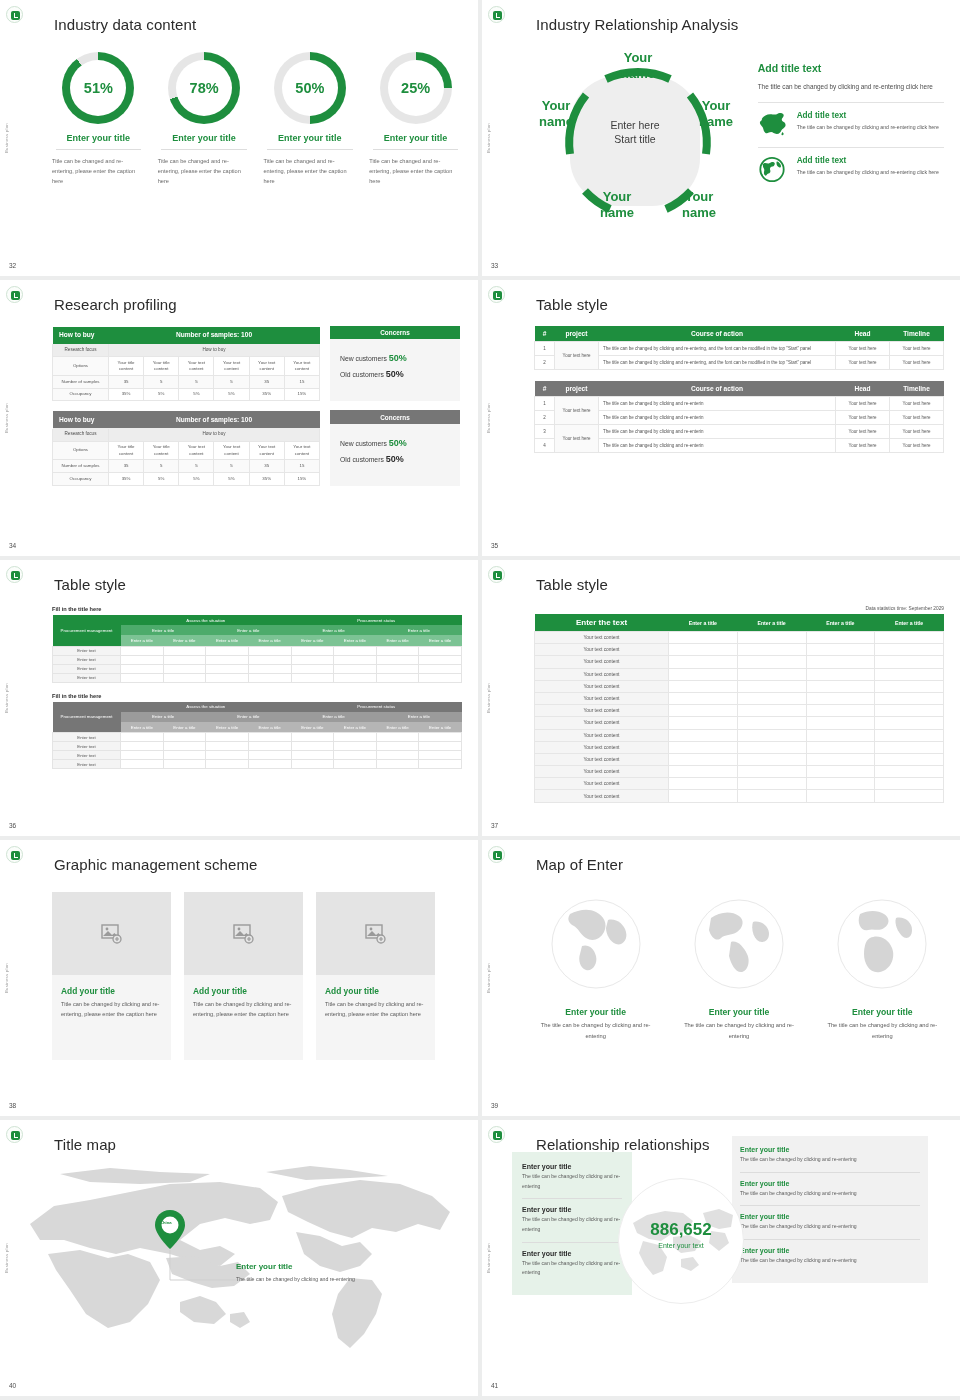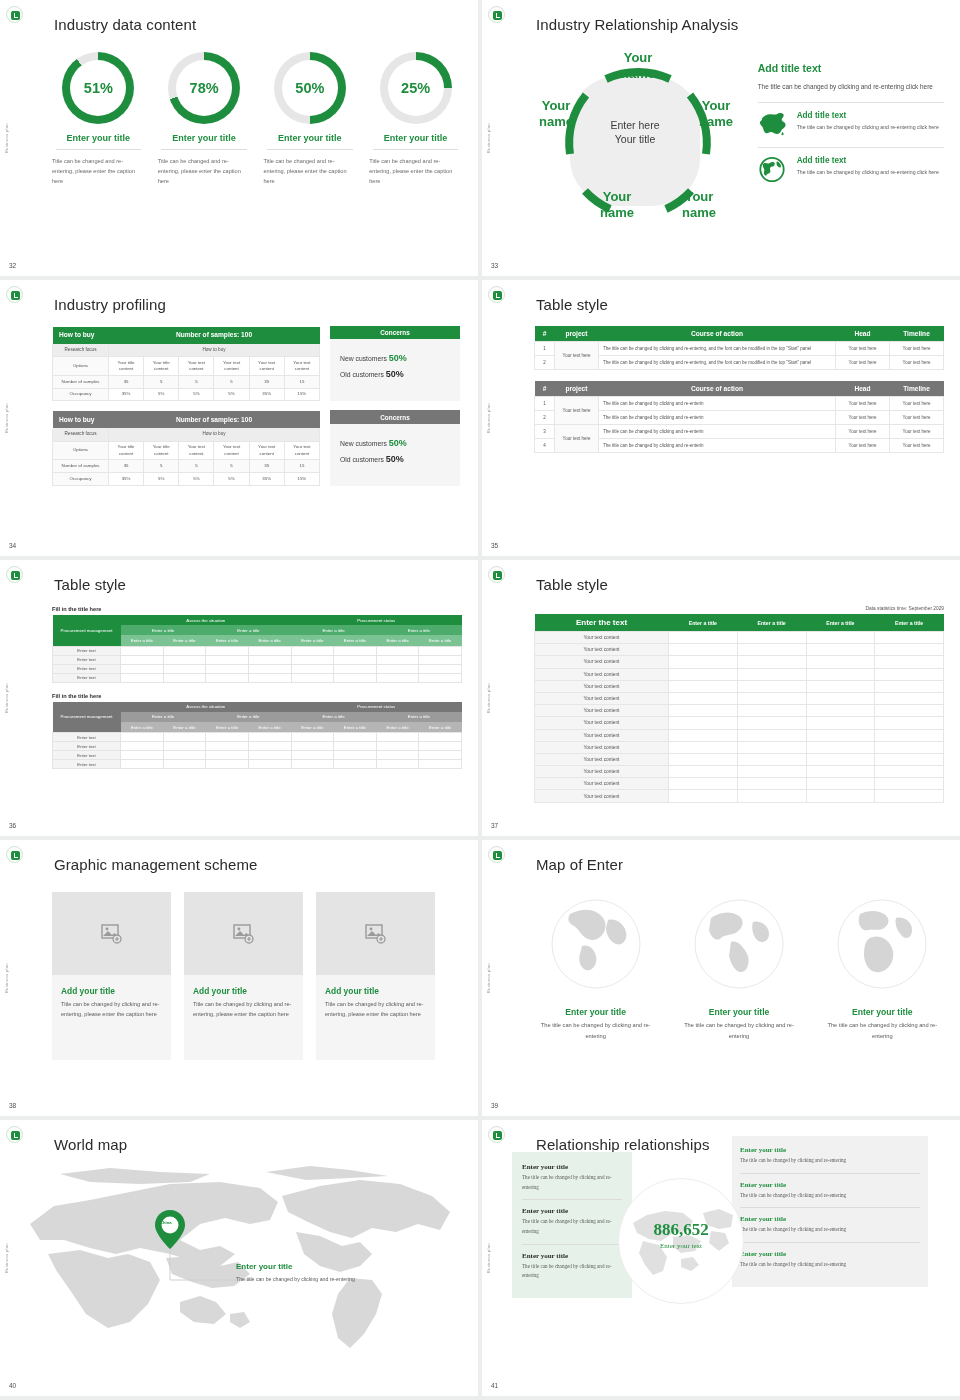--- a/index.html
+++ b/index.html
@@ -146,21 +146,21 @@
   .gcol p { font-size: 5.7px; color: #5a5a5a; line-height: 1.85; margin-top: 3px; }
 
   
   .wm { position: absolute; left: 20px; top: 42px; width: 446px; height: 200px; }
   .pin-label { position: absolute; font-size: 4.2px; color: #fff; font-weight: bold; }
   .cal { position: absolute; left: 236px; top: 142px; width: 150px; }
   .cal h4 { font-size: 8px; color: #1e8e3e; font-weight: bold; }
   .cal p { font-size: 5.2px; color: #5a5a5a; line-height: 1.95; margin-top: 3px; }
 
   
-  .prog { position: absolute; inset: 0; font-family: Liberation Serif, serif; }
+  .prog { position: absolute; inset: 0; }
   .leftpanel { position: absolute; left: 30px; top: 32px; width: 120px; padding: 11px 10px 10px;
                background: #e6f2e9; clip-path: polygon(0 0, 100% 0, 100% 100%, 0 100%); }
   .rightpanel { position: absolute; left: 250px; top: 16px; width: 196px; padding: 10px 8px;
                 background: #f1f1f1; }
   .pblock { margin-bottom: 7px; }
   .pblock h5 { font-size: 7px; color: #2b2b2b; font-weight: bold; }
   .pblock.g h5 { color: #1e8e3e; }
   .pblock p { font-size: 5.1px; color: #5a5a5a; line-height: 1.9; margin-top: 2px; }
   .pdiv { height: 1px; background: #dcdcdc; margin: 6px 0 7px; }
   .circlemap { position: absolute; left: 136px; top: 58px; width: 126px; height: 126px;
@@ -233,21 +233,21 @@
             <g fill="none" stroke="#1e8e3e" stroke-width="8" stroke-linecap="butt">
               <path d="M 78 33 A 76 76 0 0 1 142 33"></path>
               <path d="M 162 49 A 76 76 0 0 1 178 108"></path>
               <path d="M 163 145 A 76 76 0 0 1 138 163"></path>
               <path d="M 82 163 A 76 76 0 0 1 57 145"></path>
               <path d="M 42 108 A 76 76 0 0 1 58 49"></path>
             </g>
           </svg>
           <div class="corelabel">
             <span>Enter here</span><br>
-            <span>Your title</span>
+            <span>Start title</span>
           </div>
           <div class="nm" style="left:87px;top:4px">Your name</div>
           <div class="nm" style="left:165px;top:52px">Your name</div>
           <div class="nm" style="left:148px;top:143px">Your name</div>
           <div class="nm" style="left:66px;top:143px">Your name</div>
           <div class="nm" style="left:5px;top:52px">Your name</div>
         </div>
 
         <div class="relright">
           <h3>Add title text</h3>
@@ -281,21 +281,21 @@
           </div>
         </div>
       </div>
     </div>
   </div>
 
   <div class="slide">
     <div class="logo"></div>
     <div class="vtext">Business plan</div>
     <div class="pagenum">34</div>
-    <div class="title">Industry profiling</div>
+    <div class="title">Research profiling</div>
     <div class="body">
         <div id="cp-host">
           <div class="cp-wrap" style="margin-bottom: 9px;">
             <div class="cp-left">
               <table class="cptable">
                 <colgroup>
                   <col style="width:56px">
                 </colgroup>
                 <tbody>
                   <tr>
@@ -860,21 +860,21 @@
               </g>
             </svg><h4>Enter your title</h4><p>The title can be changed by clicking and re-entering</p></div>
         </div>
       </div>
   </div>
 
   <div class="slide">
     <div class="logo"></div>
     <div class="vtext">Business plan</div>
     <div class="pagenum">40</div>
-    <div class="title">World map</div>
+    <div class="title">Title map</div>
     <div class="wm">
       <svg viewBox="0 0 446 200" width="446" height="200">
         <g fill="#d8d8d8">
           <path d="M10 62 L34 44 L70 38 L110 30 L150 22 L200 20 L240 26 L258 40 L250 58 L230 62 L205 56 L180 62 L160 78 L180 88 L200 84 L215 92 L200 104 L175 100 L150 92 L120 86 L96 92 L70 86 L44 78 L20 78 Z"></path>
           <path d="M28 92 L60 88 L88 96 L108 92 L130 100 L140 118 L128 142 L110 160 L88 166 L66 152 L50 128 L36 108 Z"></path>
           <path d="M146 96 L176 94 L200 104 L218 100 L230 112 L214 124 L192 126 L172 120 L152 112 Z"></path>
           <path d="M160 140 L180 134 L196 140 L206 152 L194 162 L174 160 L160 150 Z"></path>
           <path d="M210 152 L224 150 L230 160 L220 166 L210 160 Z"></path>
           <path d="M262 34 L300 24 L340 18 L380 22 L412 34 L430 50 L420 68 L398 62 L376 70 L352 66 L332 76 L310 70 L288 60 L268 50 Z"></path>
           <path d="M276 70 L300 74 L322 84 L340 80 L352 92 L340 104 L320 110 L300 104 L284 92 Z"></path>

